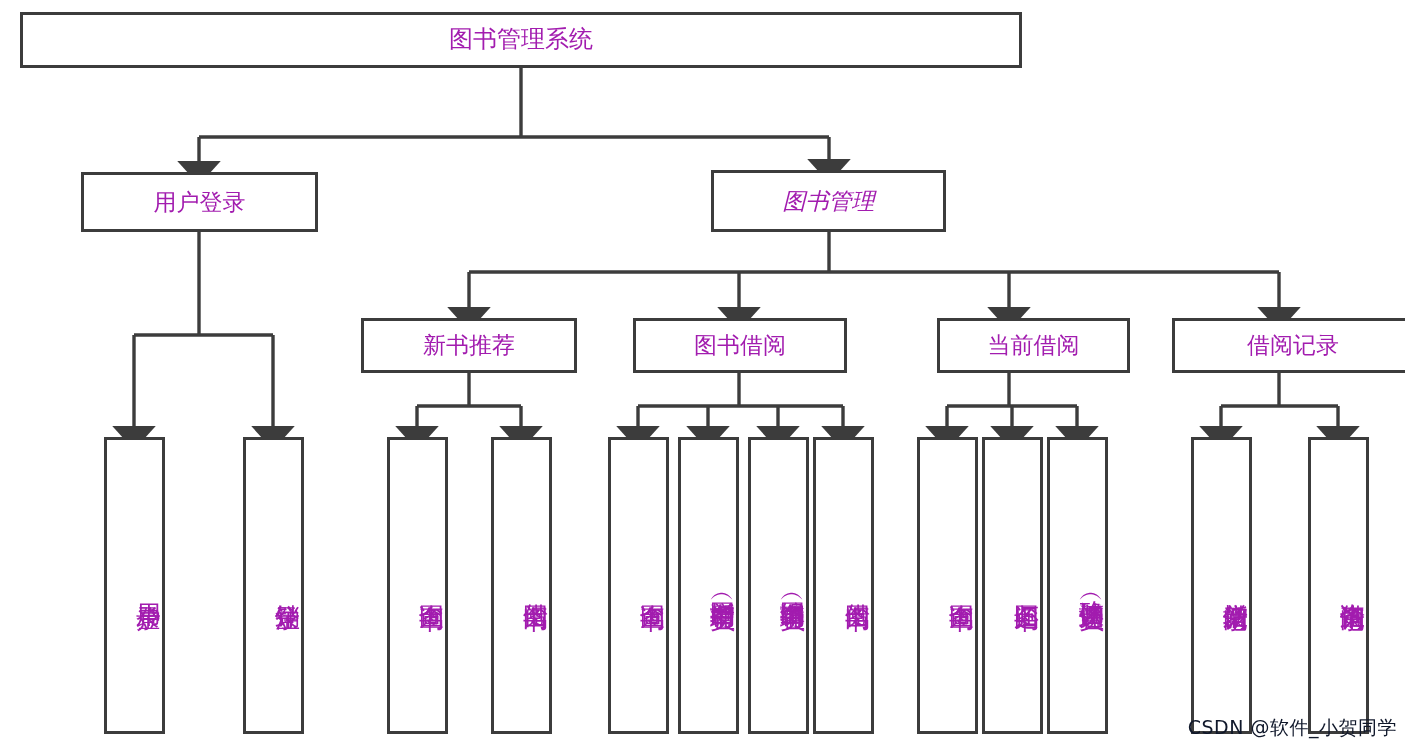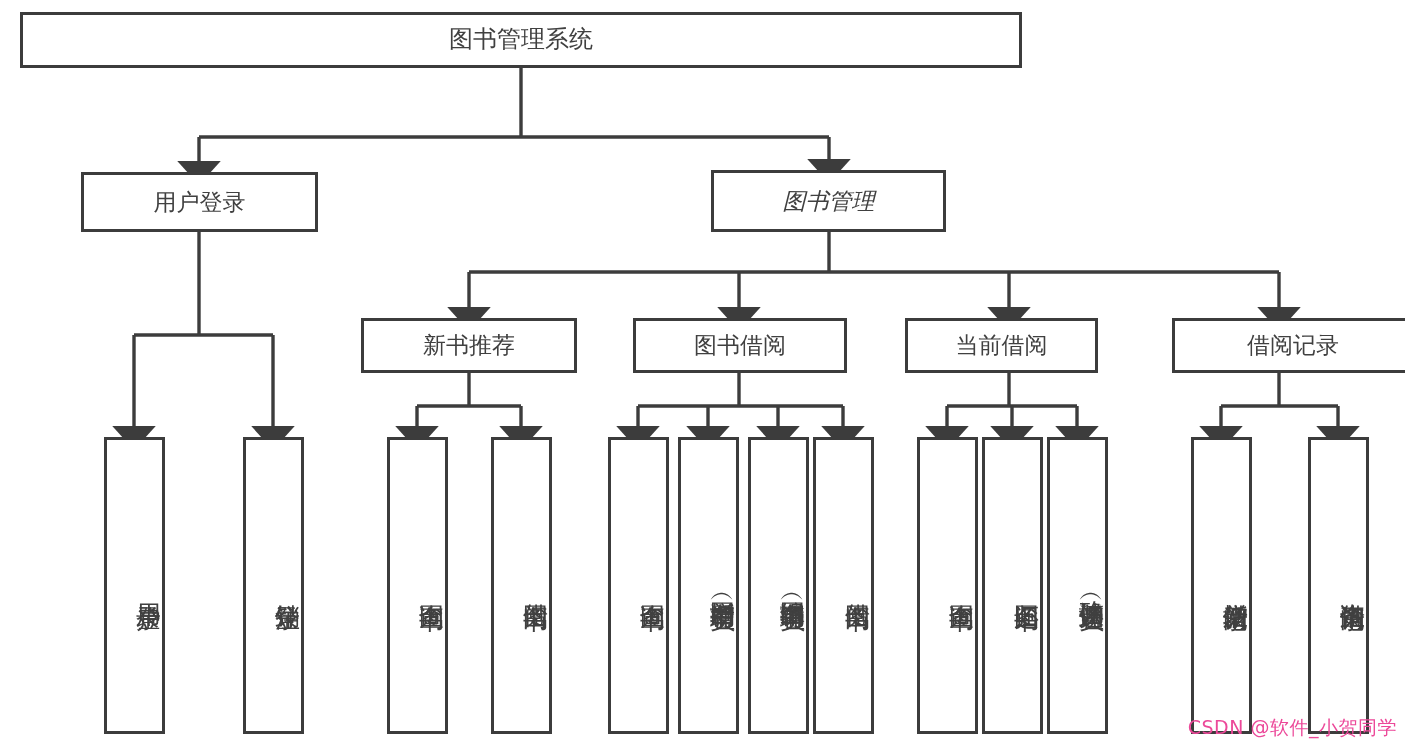--- a/index.html
+++ b/index.html
@@ -26,21 +26,21 @@
     pointer-events: none;
   }
   .node {
     position: absolute;
     box-sizing: border-box;
     border: 3px solid #3c3c3c;
     background: #ffffff;
     display: flex;
     align-items: center;
     justify-content: center;
-    color: #404040;
+    color: #a21caf;
     line-height: 1.08;
     text-align: center;
   }
   .node.h {
     font-size: 23px;
   }
   .node.root {
     font-size: 24px;
   }
   .node.v {
@@ -51,21 +51,21 @@
     padding-top: 6px;
     padding-bottom: 6px;
     align-items: flex-start;
     justify-content: center;
   }
   .watermark {
     position: absolute;
     right: 8px;
     bottom: 6px;
     font-size: 19px;
-    color: #ec4899;
+    color: #0f172a;
     letter-spacing: 0.5px;
     white-space: nowrap;
   }
 </style>
 </head>
 <body>
 
 <div id="canvas">
 
   <svg id="wires" viewBox="0 0 1405 747">
@@ -118,21 +118,21 @@
     </g>
   </svg>
 
   <div class="node root" style="left:20px; top:12px; width:1002px; height:56px;">图书管理系统</div>
 
   <div class="node h" style="left:81px; top:172px; width:237px; height:60px;">用户登录</div>
   <div class="node h" style="left:711px; top:170px; width:235px; height:62px;font-style:italic;">图书管理</div>
 
   <div class="node h" style="left:361px; top:318px; width:216px; height:55px;">新书推荐</div>
   <div class="node h" style="left:633px; top:318px; width:214px; height:55px;">图书借阅</div>
-  <div class="node h" style="left:905px; top:318px; width:193px; height:55px;">当前借阅</div>
+  <div class="node h" style="left:937px; top:318px; width:193px; height:55px;">当前借阅</div>
   <div class="node h" style="left:1172px; top:318px; width:242px; height:55px;">借阅记录</div>
 
   <div class="node v" style="left:104px; top:437px; width:61px; height:297px;">用户登录</div>
   <div class="node v" style="left:243px; top:437px; width:61px; height:297px;">注销登录</div>
 
   <div class="node v" style="left:387px; top:437px; width:61px; height:297px;">查询图书</div>
   <div class="node v" style="left:491px; top:437px; width:61px; height:297px;">借阅图书</div>
 
   <div class="node v" style="left:608px; top:437px; width:61px; height:297px;">查询图书</div>
   <div class="node v" style="left:678px; top:437px; width:61px; height:297px;">新增图书（管理员）</div>

